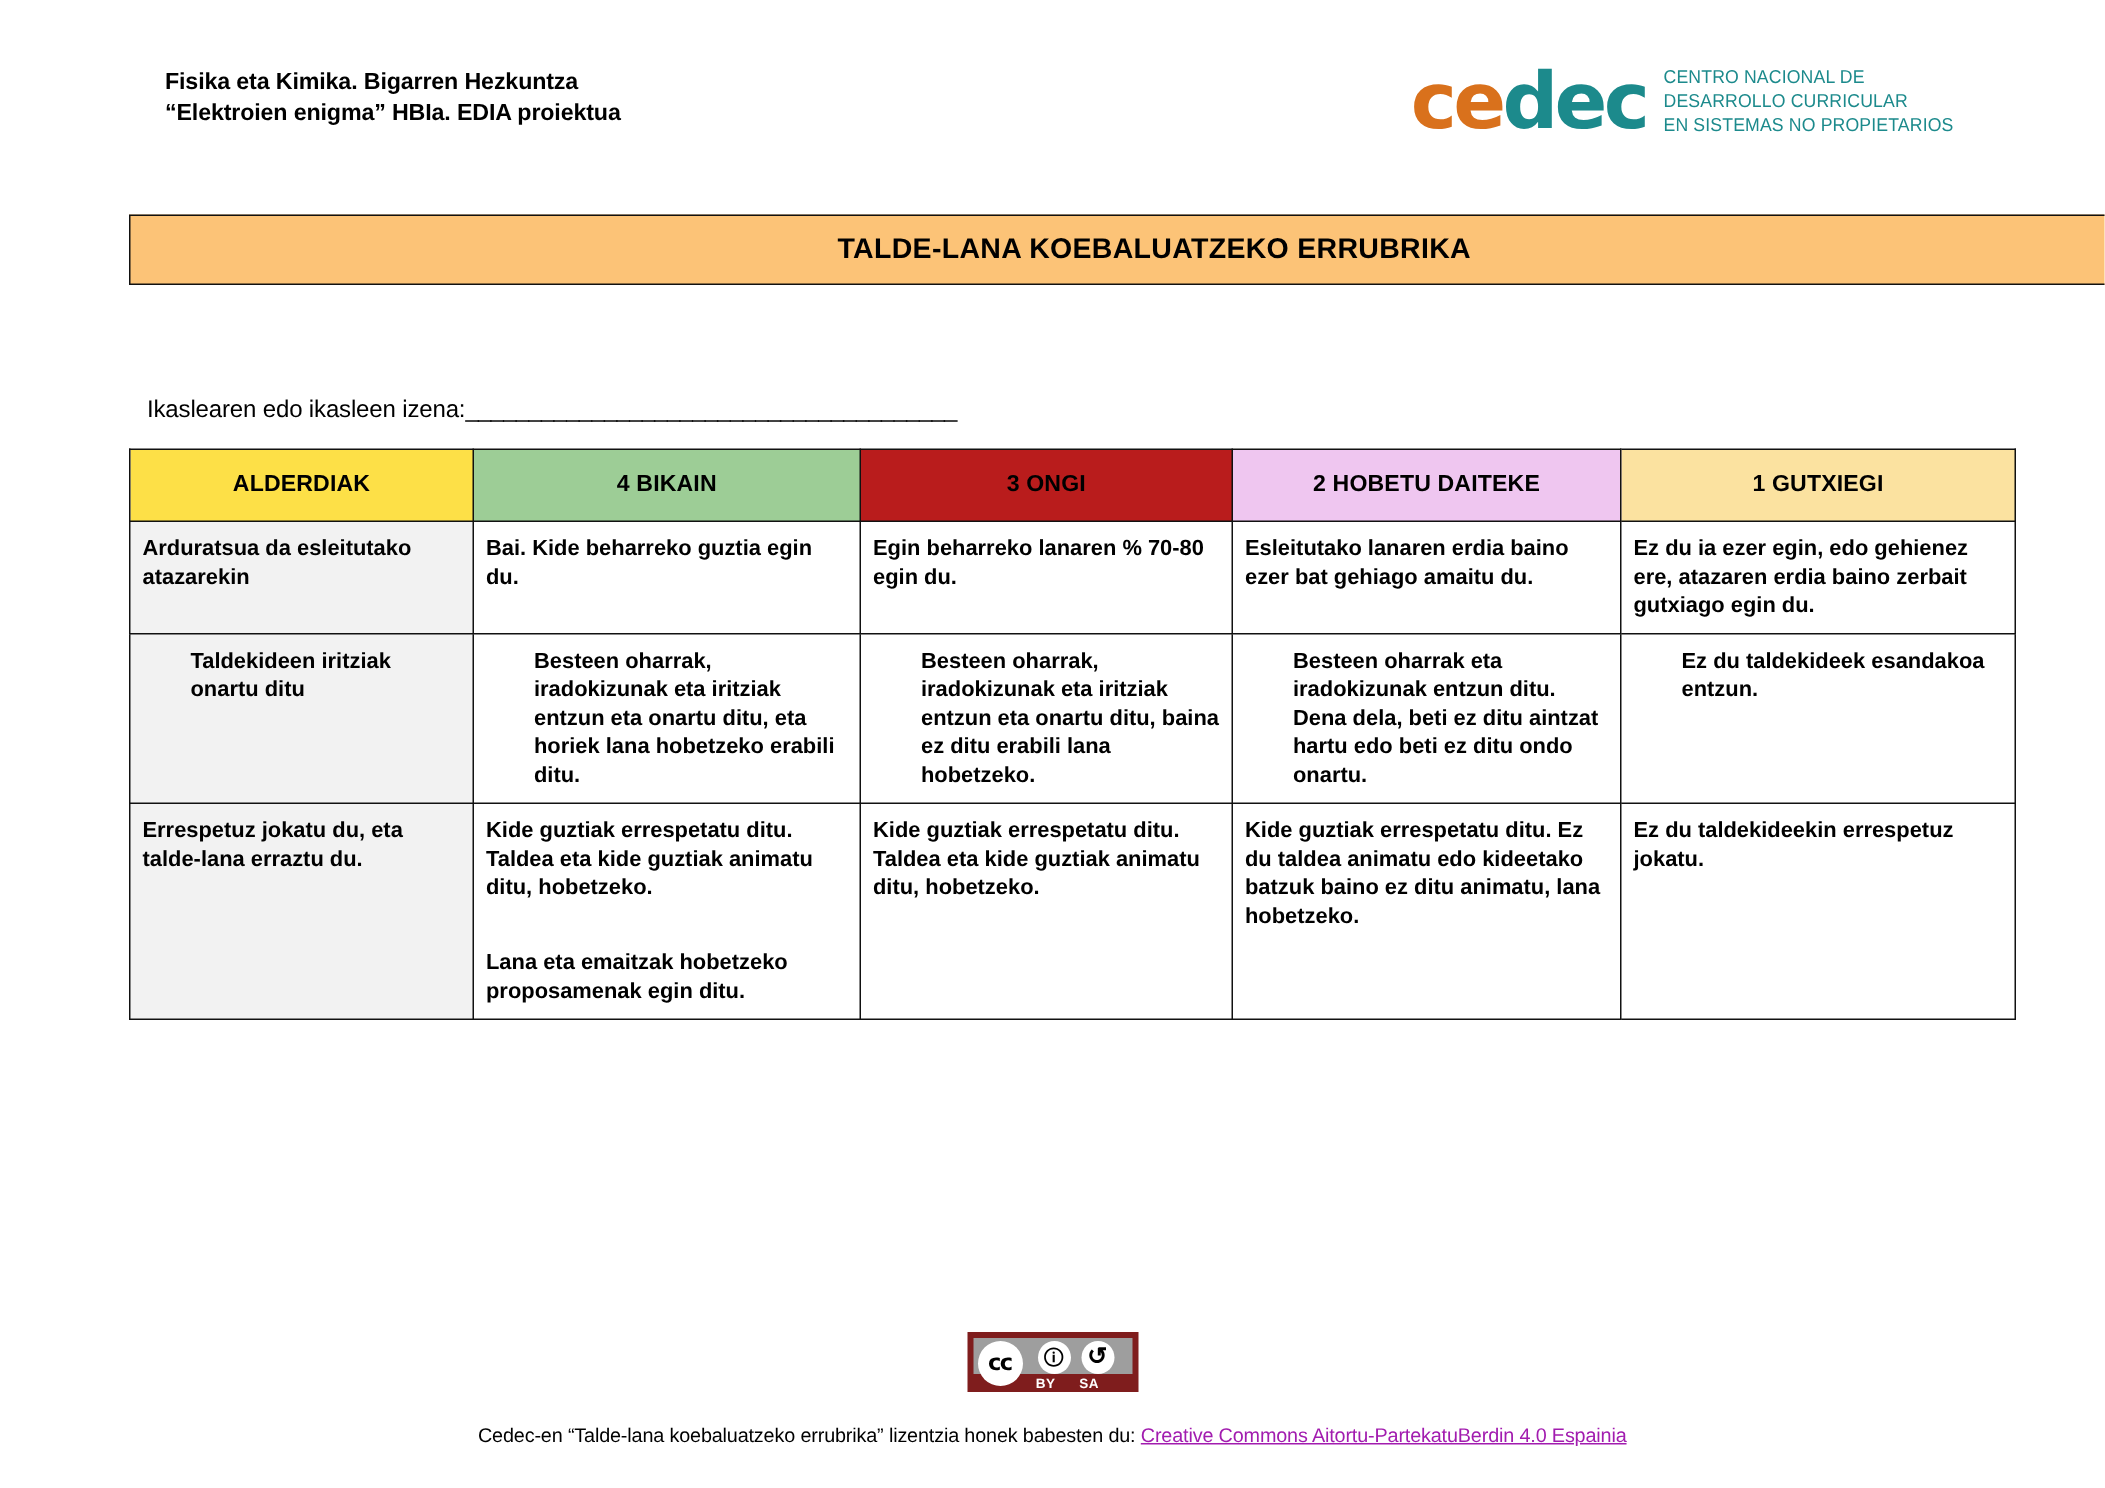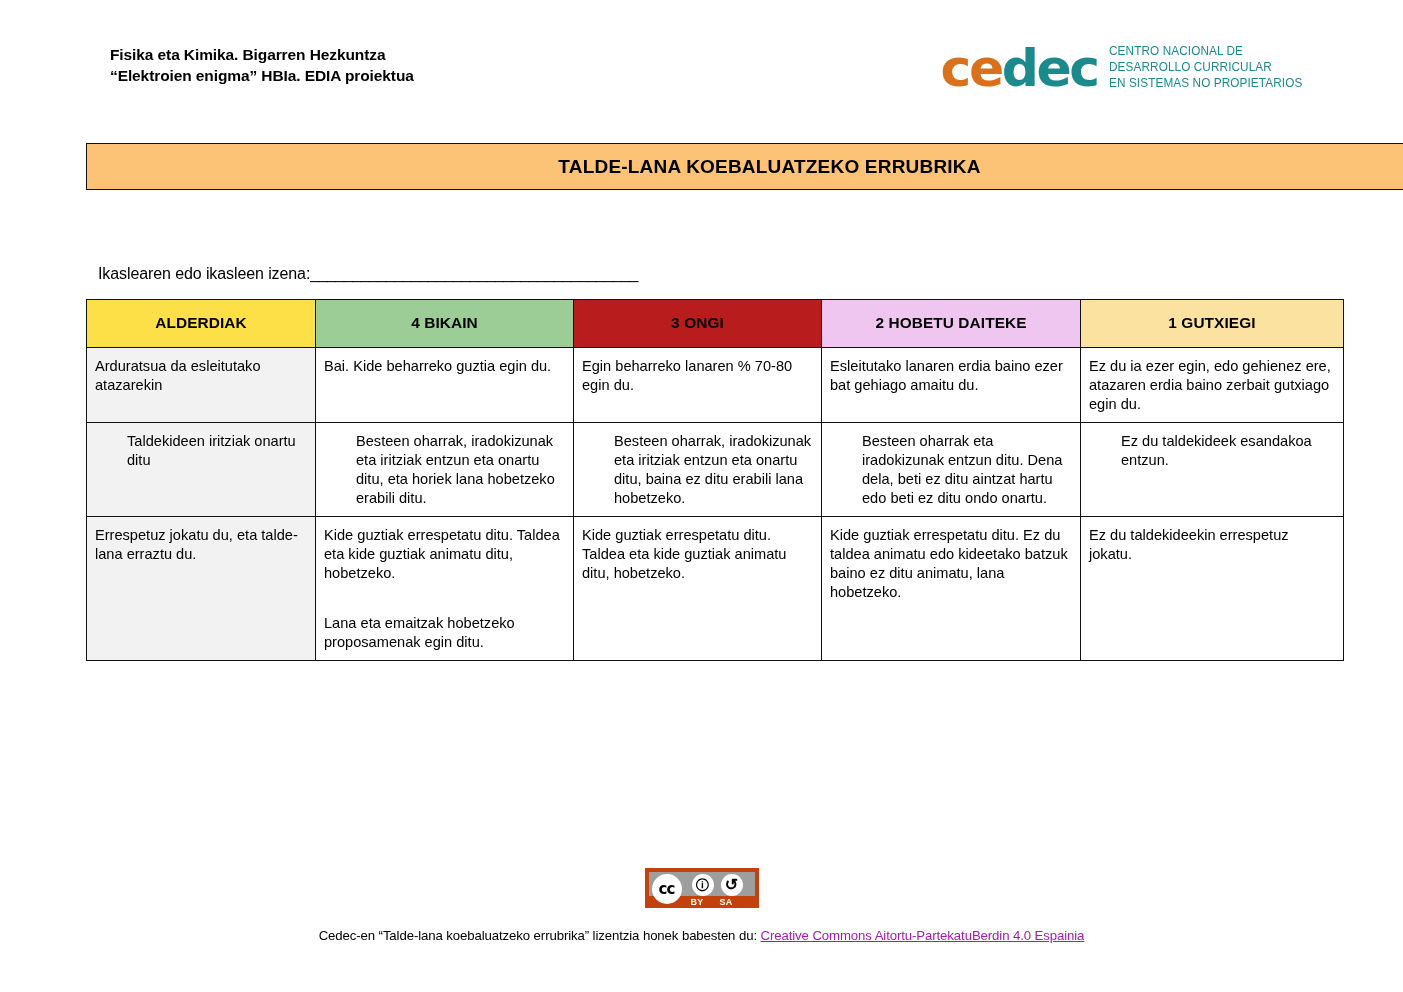--- a/index.html
+++ b/index.html
@@ -108,21 +108,21 @@
     table-layout: fixed;
   }
   .rubric td, .rubric th {
     border: 1px solid #111111;
     box-sizing: border-box;
     vertical-align: top;
     padding: 9px 8px 8px 8px;
     font-size: 14.6px;
     line-height: 1.30;
     text-align: left;
-    font-weight: normal;
+    font-weight: bold;
   }
   .rubric thead th {
     height: 48px;
     vertical-align: middle;
     text-align: center;
     font-weight: bold;
     font-size: 15.4px;
     padding: 0 4px;
     letter-spacing: 0.1px;
   }
@@ -159,23 +159,24 @@
     position: absolute;
     left: 0;
     right: 0;
     top: 868px;
     text-align: center;
   }
   .cc-badge {
     display: inline-block;
     width: 114px;
     height: 40px;
-    background: #c2410c;
+    background: #7f1d1d;
     position: relative;
     overflow: hidden;
+    margin-top: 20px;
   }
   .cc-badge .cc-inner {
     position: absolute;
     left: 4px; top: 4px;
     width: 106px; height: 24px;
     background: #9E9E9E;
   }
   .cc-badge .glyph {
     position: absolute;
     border-radius: 50%;

